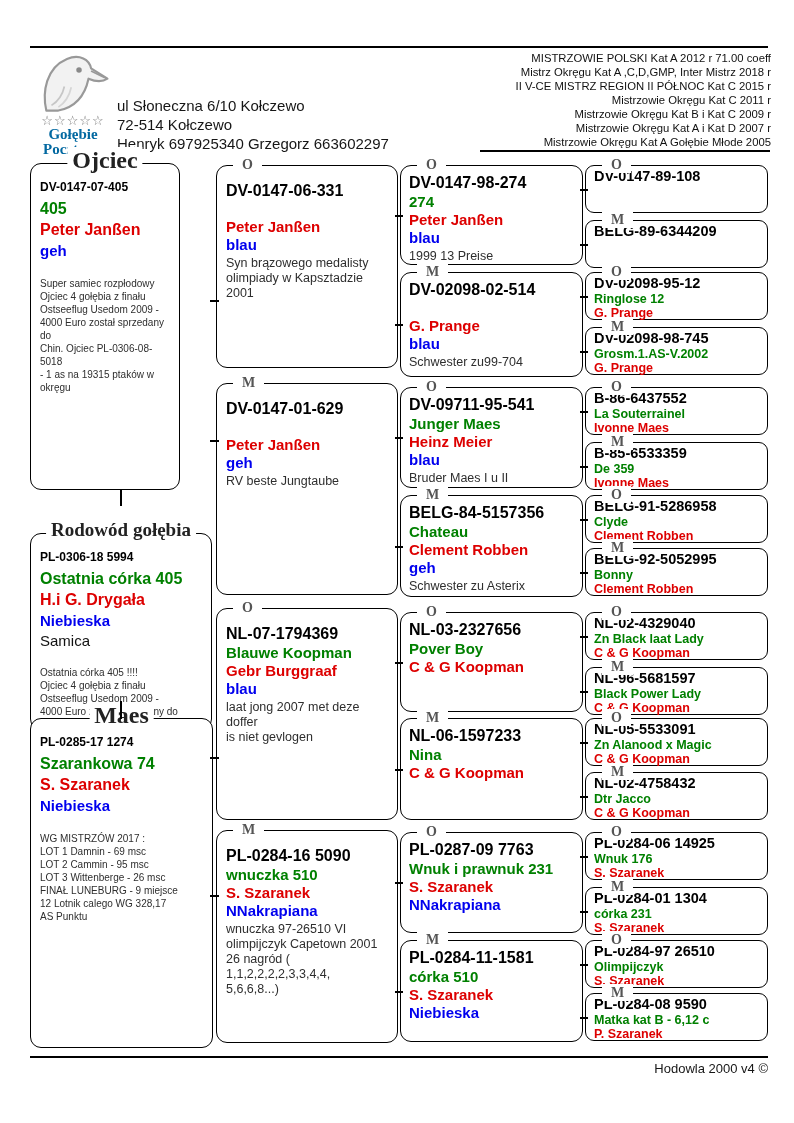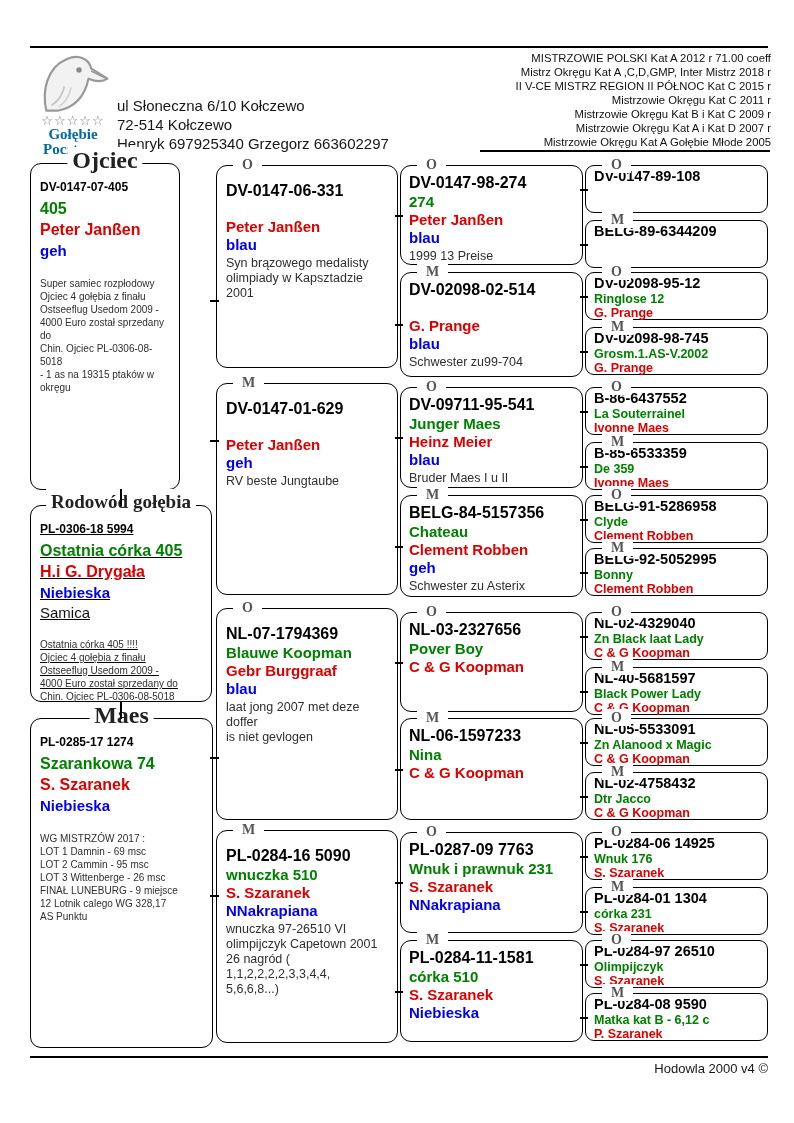--- a/index.html
+++ b/index.html
@@ -94,21 +94,21 @@
         <div class="cl">geh</div>
         <div class="sx"></div>
         <div class="ds">Super samiec rozpłodowy
 Ojciec 4 gołębia z finału
 Ostseeflug Usedom 2009 -
 4000 Euro został sprzedany do
 Chin. Ojciec PL-0306-08-5018
 - 1 as na 19315 ptaków w
 okręgu</div>
       </div>
-      <div class="pbox main" style="left: 30px; top: 505px; width: 182px; height: 197px; text-decoration: underline;">
+      <div class="pbox main" style="left: 30px; top: 533px; width: 182px; height: 197px;">
         <span class="ptitle" style="font-size: 19px;">Rodowód gołębia</span>
         <div class="id">PL-0306-18 5994</div>
         <div class="nm">Ostatnia córka 405</div>
         <div class="br">H.i G. Drygała</div>
         <div class="cl">Niebieska</div>
         <div class="sx">Samica</div>
         <div class="ds">Ostatnia córka 405 !!!!
 Ojciec 4 gołębia z finału
 Ostseeflug Usedom 2009 -
 4000 Euro został sprzedany do
@@ -279,21 +279,21 @@
         <div class="br">Clement Robben</div>
       </div>
       <div class="pbox gen4" style="left: 585px; top: 612px; width: 183px; height: 48px;">
         <span class="sexlab">O</span>
         <div class="id">NL-02-4329040</div>
         <div class="nm">Zn Black laat Lady</div>
         <div class="br">C &amp; G Koopman</div>
       </div>
       <div class="pbox gen4" style="left: 585px; top: 667px; width: 183px; height: 48px;">
         <span class="sexlab">M</span>
-        <div class="id">NL-40-5681597</div>
+        <div class="id">NL-96-5681597</div>
         <div class="nm">Black Power Lady</div>
         <div class="br">C &amp; G Koopman</div>
       </div>
       <div class="pbox gen4" style="left: 585px; top: 718px; width: 183px; height: 48px;">
         <span class="sexlab">O</span>
         <div class="id">NL-05-5533091</div>
         <div class="nm">Zn Alanood x Magic</div>
         <div class="br">C &amp; G Koopman</div>
       </div>
       <div class="pbox gen4" style="left: 585px; top: 772px; width: 183px; height: 48px;">

